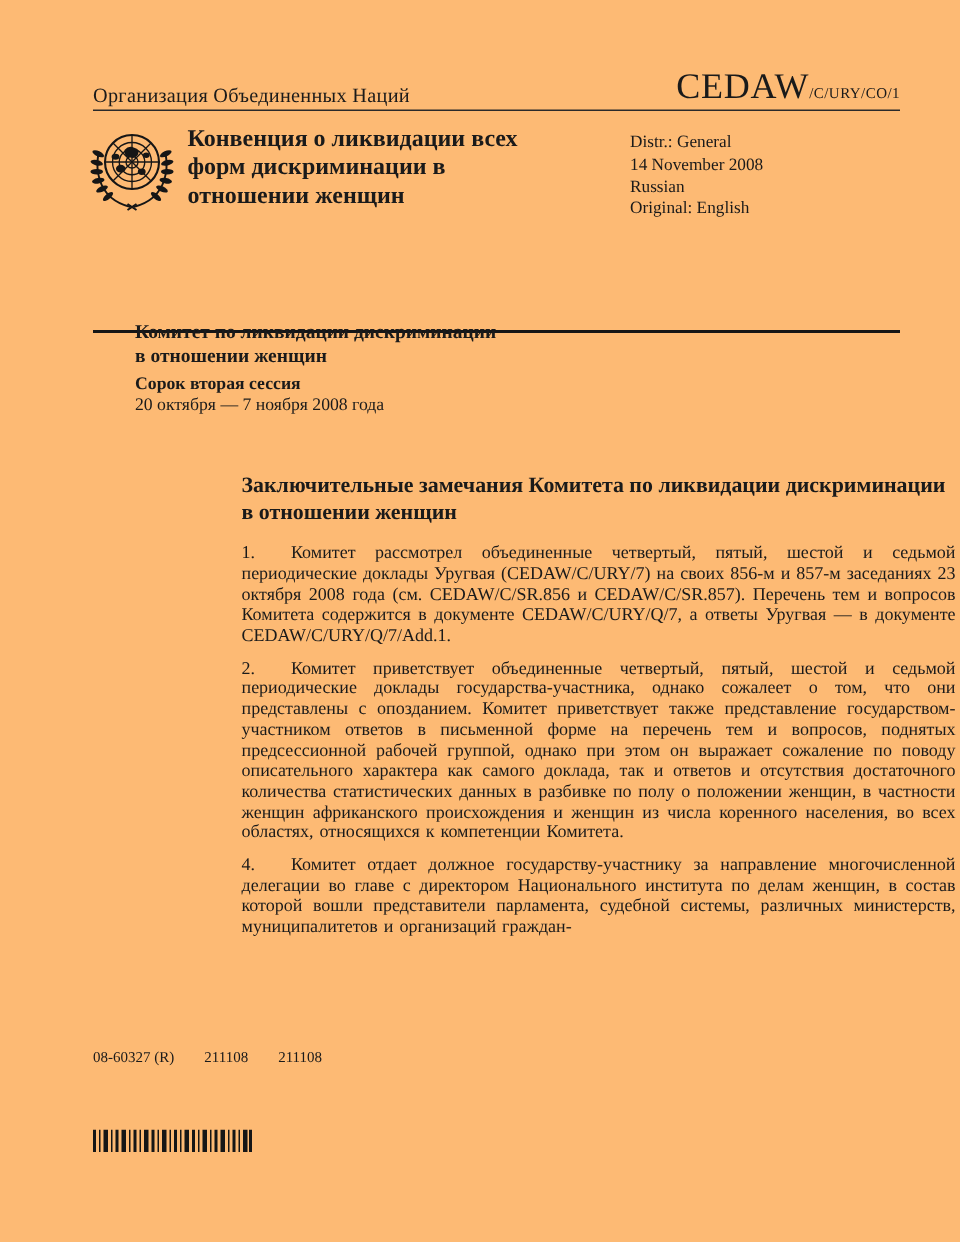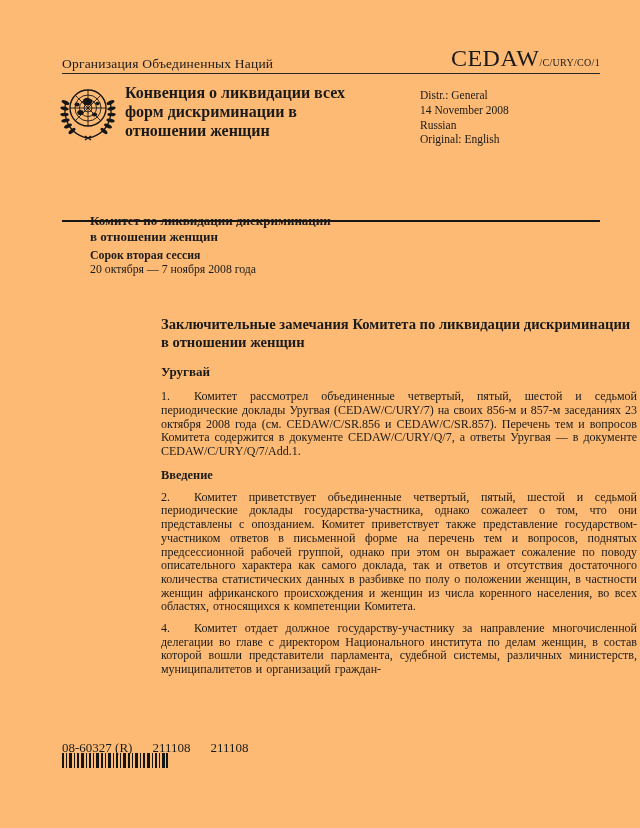--- a/index.html
+++ b/index.html
@@ -36,21 +36,21 @@
   .session-dates{font-size:11.8px;line-height:14px;}
   
   .main-col{position:absolute;left:125px;top:316px;width:476px;margin-left:36px;}
   .doc-title{margin:0;font-size:14.6px;line-height:17.6px;font-weight:bold;}
   .country{margin:13px 0 0 0;font-size:13px;line-height:15px;font-weight:bold;}
   .para{margin:8px 0 0 0;font-size:12px;line-height:13.7px;text-align:justify;word-spacing:1px;}
   .para:first-of-type{margin-top:11px;}
   .pnum{display:inline-block;width:33px;}
   .section-heading{margin:9px 0 0 0;font-size:12.4px;line-height:15px;font-weight:bold;}
   
-  .footer-line{position:absolute;left:62px;top:740px;font-size:13px;white-space:nowrap;}
+  .footer-line{position:absolute;left:62px;top:700px;font-size:10px;white-space:nowrap;}
   .footer-line .gap{display:inline-block;width:20px;}
   .barcode{position:absolute;left:62px;top:753px;}
 </style>
 </head>
 <body>
 
 <div class="page">
 
   <div class="masthead">
     <span class="org-name">Организация Объединенных Наций</span>
@@ -109,25 +109,23 @@
   <div class="rule-thick"></div>
   <div class="committee">
     <div class="committee-name">Комитет по ликвидации дискриминации</div>
     <div class="committee-name">в отношении женщин</div>
     <div class="session">Сорок вторая сессия</div>
     <div class="session-dates">20 октября — 7 ноября 2008 года</div>
   </div>
 
   <div class="main-col">
     <h2 class="doc-title">Заключительные замечания Комитета по ликвидации дискриминации в отношении женщин</h2>
-    <h3 class="country">Уругвай</h3>
 
     <p class="para"><span class="pnum">1.</span><span>Комитет рассмотрел объединенные четвертый, пятый, шестой и седьмой периодические доклады Уругвая (CEDAW/C/URY/7) на своих 856-м и 857-м заседаниях 23 октября 2008 года (см. CEDAW/C/SR.856 и CEDAW/C/SR.857). Перечень тем и вопросов Комитета содержится в документе CEDAW/C/URY/Q/7, а ответы Уругвая — в документе CEDAW/C/URY/Q/7/Add.1.</span></p>
 
-    <h4 class="section-heading">Введение</h4>
 
     <p class="para"><span class="pnum">2.</span><span>Комитет приветствует объединенные четвертый, пятый, шестой и седьмой периодические доклады государства-участника, однако сожалеет о том, что они представлены с опозданием. Комитет приветствует также представление государством-участником ответов в письменной форме на перечень тем и вопросов, поднятых предсессионной рабочей группой, однако при этом он выражает сожаление по поводу описательного характера как самого доклада, так и ответов и отсутствия достаточного количества статистических данных в разбивке по полу о положении женщин, в частности женщин африканского происхождения и женщин из числа коренного населения, во всех областях, относящихся к компетенции Комитета.</span></p>
 
 
     <p class="para"><span class="pnum">4.</span><span>Комитет отдает должное государству-участнику за направление многочисленной делегации во главе с директором Национального института по делам женщин, в состав которой вошли представители парламента, судебной системы, различных министерств, муниципалитетов и организаций граждан-</span></p>
   </div>
 
   <div class="footer-line"><span>08-60327 (R)</span><span class="gap"></span><span>211108</span><span class="gap"></span><span>211108</span></div>
 
   <svg class="barcode" width="106" height="15" viewBox="0 0 106 15" xmlns="http://www.w3.org/2000/svg">

